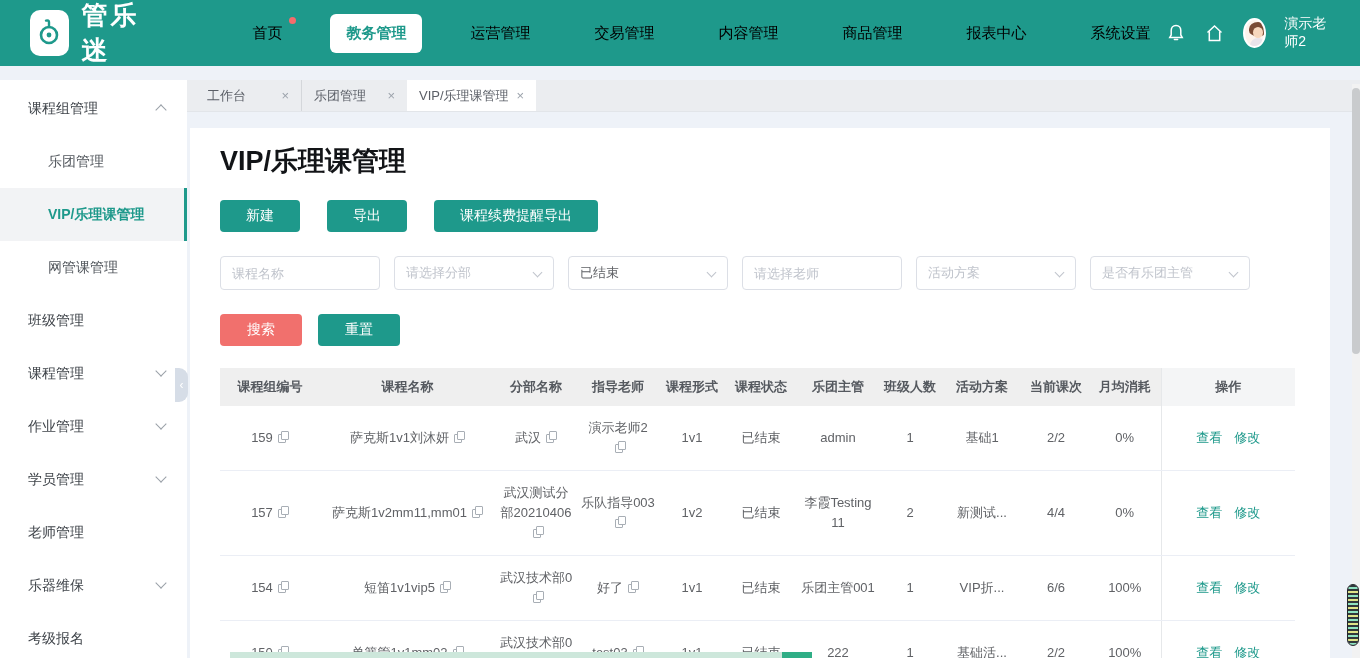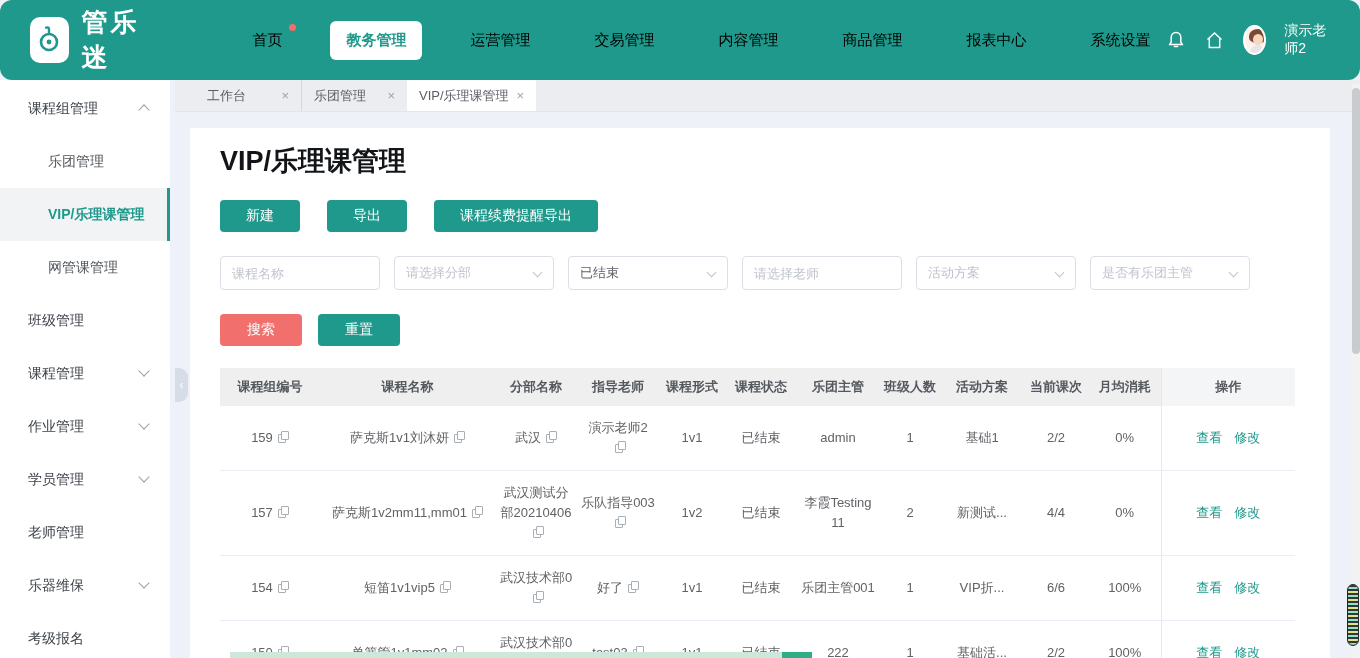--- a/index.html
+++ b/index.html
@@ -1,21 +1,21 @@
 <!DOCTYPE html>
 <html><head>
 <meta charset="utf-8">
 <style>
   * { margin:0; padding:0; box-sizing:border-box; }
   html,body { width:1360px; height:658px; overflow:hidden; }
   body { font-family:"Liberation Sans","DejaVu Sans",sans-serif; }
   #app { position:relative; width:1360px; height:658px; background:#eef2f8; overflow:hidden; }
 
   
-  .navbar { position:absolute; top:0; left:0; width:1360px; height:80px; background:#1e998b; display:flex; align-items:center; z-index:5;border-radius:12px; }
+  .navbar { position:absolute; top:0; left:0; width:1360px; height:66px; background:#1e998b; display:flex; align-items:center; z-index:5; }
   .logo { display:flex; align-items:center; gap:13px; margin-left:30px; }
   .logo-box { width:46px; height:46px; background:#fff; border-radius:10px; display:flex; align-items:center; justify-content:center; }
   .logo-text { color:#fff; font-size:26px; font-weight:bold; letter-spacing:3px; }
   .nav-items { display:flex; align-items:center; margin-left:82px; gap:32px; }
   .nav-item { position:relative; color:#000000; font-size:15px; padding:10px 16px; cursor:pointer; white-space:nowrap; }
   .nav-item.active { background:#fff; color:#1e998b; border-radius:6px; font-weight:bold; }
   .nav-dot { position:absolute; top:3px; right:2px; width:7px; height:7px; border-radius:50%; background:#f56c6c; }
   .nav-right { margin-left:auto; margin-right:30px; display:flex; align-items:center; gap:18px; }
   .nav-ico { width:22px; height:22px; display:flex; align-items:center; justify-content:center; }
   .avatar { width:30px; height:30px; border-radius:50%; background:#fdf3ec; border:2px solid #fff; overflow:hidden; position:relative; }
@@ -25,21 +25,21 @@
   .user-name { color:#fff; font-size:14px; }
 
   
   .tabbar { position:absolute; top:80px; left:175px; width:1237px; height:32px; background:#ebedf0; display:flex; align-items:stretch; padding-left:20px; border-bottom:1px solid #e2e5e9; }
   .tab { display:flex; align-items:center; justify-content:space-between; width:106px; padding:0 12px; font-size:13px; color:#5a5e66; cursor:pointer; }
   .tab .tab-close { color:#9ba2ab; font-size:13px; }
   .tab.divided { border-left:1px solid #d4d7db; }
   .tab.active { background:#fff; width:auto; gap:8px; }
 
   
-  .sidebar { position:absolute; top:80px; left:0; width:170px; height:578px; background:#fff; padding-top:2px; }
+  .sidebar { position:absolute; top:80px; left:0; width:187px; height:578px; background:#fff; padding-top:2px; }
   .side-item { position:relative; height:53px; display:flex; align-items:center; padding-left:28px; font-size:14px; color:#3e4349; cursor:pointer; }
   .side-item.child { padding-left:48px; color:#51565c; }
   .side-item.active { background:#f2f3f5; color:#1e998b; border-right:3px solid #1e998b; font-weight:bold; }
   .chev { width:8px; height:8px; border-right:1.6px solid #9aa0a8; border-bottom:1.6px solid #9aa0a8; position:absolute; right:22px; }
   .chev.up { transform:rotate(-135deg); top:24px; }
   .chev.down { transform:rotate(45deg); top:20px; }
   .collapse-handle { position:absolute; left:175px; top:368px; width:13px; height:34px; background:#d6dde7; border-radius:0 9px 9px 0; display:flex; align-items:center; justify-content:center; color:#fff; font-size:12px; cursor:pointer; z-index:4; }
 
   
   .card { position:absolute; left:190px; top:128px; width:1140px; height:530px; background:#fff; overflow:hidden; }

